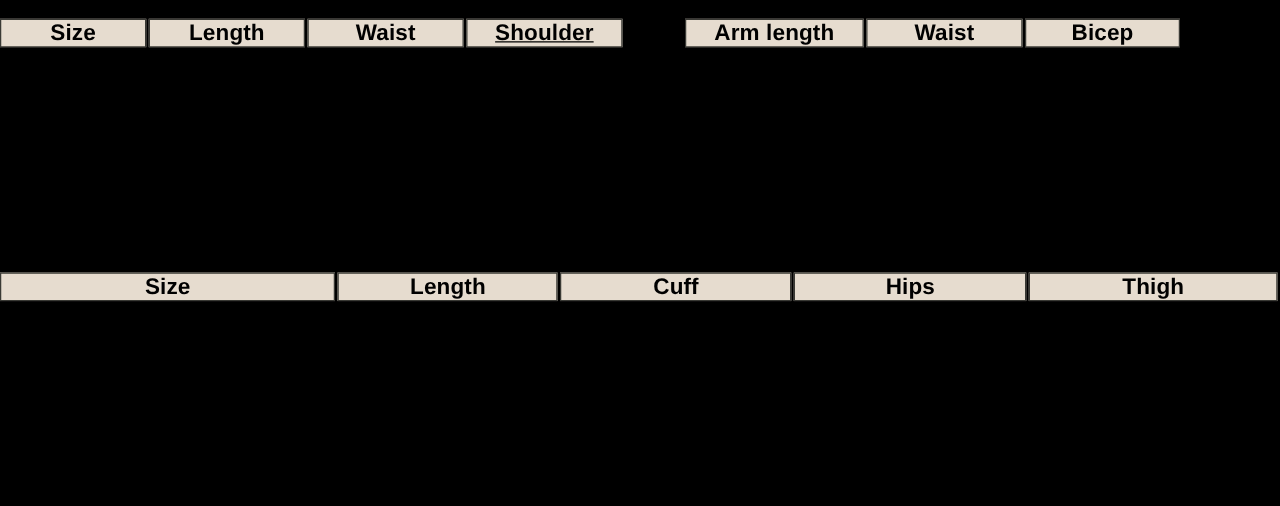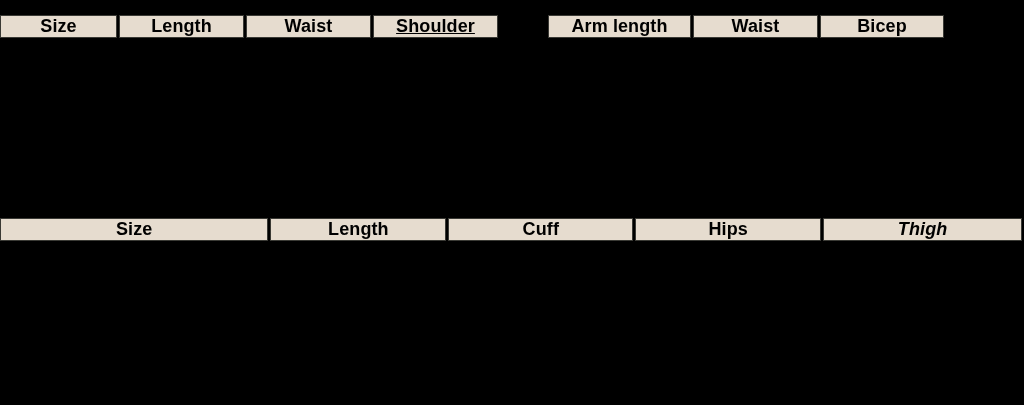--- a/index.html
+++ b/index.html
@@ -70,21 +70,20 @@
     top: 203px;
     width: 1024px;
     height: 38px;
   }
   #table-garment-bottom .hdr-cell {
     font-size: 18px;
     margin-right: 2px;
   }
   #table-garment-bottom .hdr-cell:last-child {
     margin-right: 2px;
-    font-style: italic;
   }
 
   
   .table-body-area {
     position: absolute;
     left: 0;
     background: #000000;
   }
   #body-area-top {
     top: 38px;

